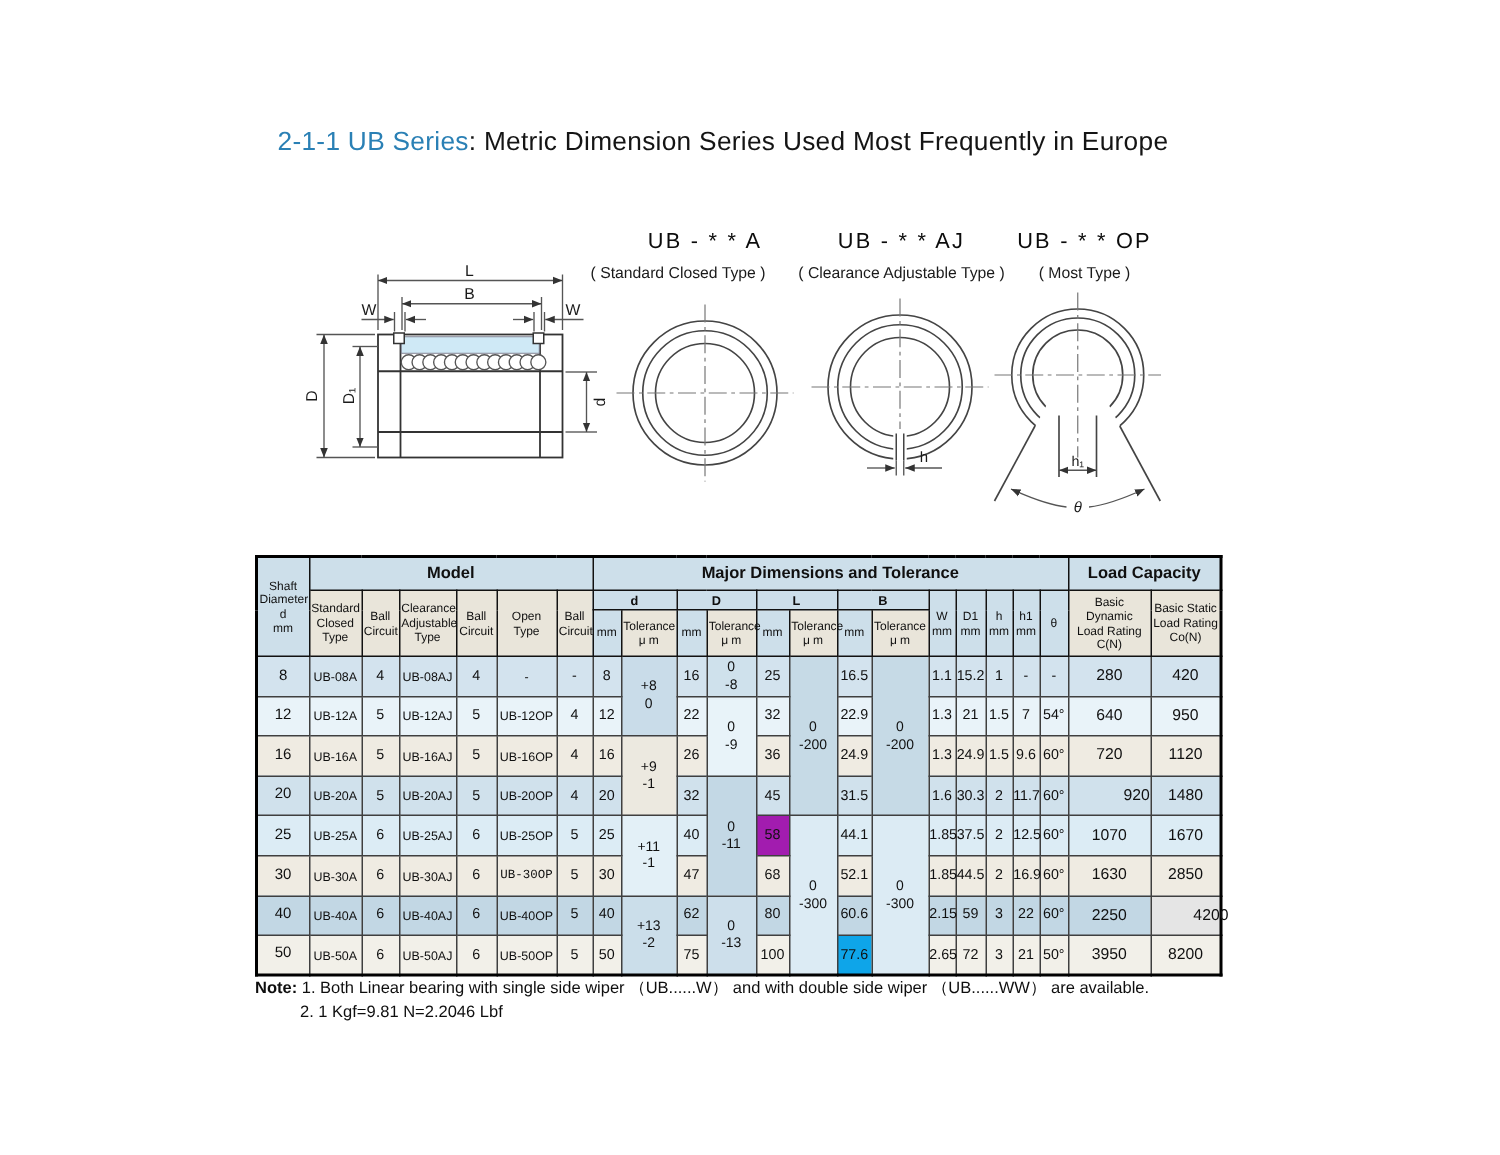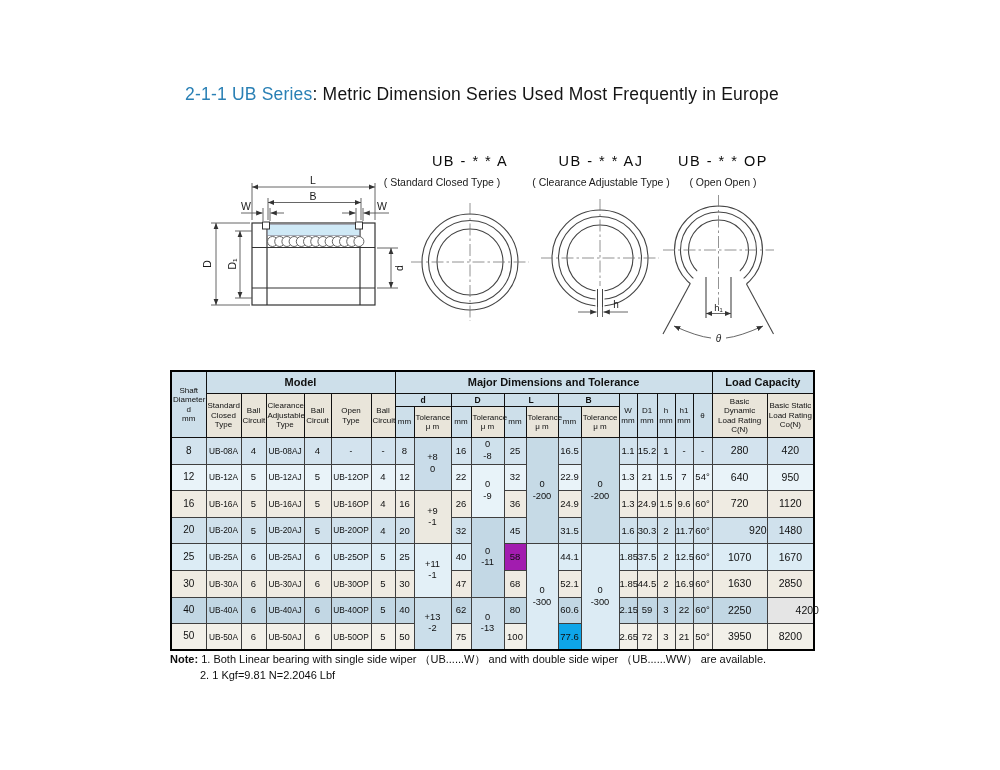--- a/index.html
+++ b/index.html
@@ -47,23 +47,23 @@
 </head>
 <body>
 
 <div class="abs page-title">
   <span class="series">2-1-1 UB Series</span><span class="rest">: Metric Dimension Series Used Most Frequently in Europe</span>
 </div>
 
 <div class="type-label" style="left:470px;top:153px;">UB - * * A</div>
 <div class="type-label" style="left:601px;top:153px;">UB - * * AJ</div>
 <div class="type-label" style="left:723px;top:153px;">UB - * * OP</div>
-<div class="type-name" style="left:442px;top:176px;">( Standard Closed Type )</div>
+<div class="type-name" style="left:452px;top:176px;">( Standard Closed Type )</div>
 <div class="type-name" style="left:601px;top:176px;">( Clearance Adjustable Type )</div>
-<div class="type-name" style="left:723px;top:176px;">( Open Open )</div>
+<div class="type-name" style="left:723px;top:176px;">( Most Type )</div>
 
 <svg class="abs" style="left:0;top:0;" width="1000" height="360" viewBox="0 0 1000 360">
   <defs>
     <marker id="arw" viewBox="0 0 8 8" refX="7.5" refY="4" markerWidth="7.5" markerHeight="7.5" orient="auto-start-reverse">
       <path d="M0,1 L7.5,4 L0,7 z" fill="#333"></path>
     </marker>
   </defs>
 
   <g stroke-linecap="butt">
 
@@ -393,21 +393,21 @@
           <td style="background: rgb(220, 236, 245);">60°</td>
           <td class="ld" style="background: rgb(220, 236, 245);">1070</td>
           <td class="ld" style="background: rgb(220, 236, 245);">1670</td>
         </tr>
         <tr>
           <td class="sh" style="background: rgb(239, 235, 226);">30</td>
           <td class="m" style="background: rgb(239, 235, 226);">UB-30A</td>
           <td style="background: rgb(239, 235, 226);">6</td>
           <td class="m" style="background: rgb(239, 235, 226);">UB-30AJ</td>
           <td style="background: rgb(239, 235, 226);">6</td>
-          <td class="m" style="background: rgb(239, 235, 226);">UB-30OP</td>
+          <td class="m" style="background: rgb(239, 235, 226); font-family: Liberation Mono, monospace;">UB-30OP</td>
           <td style="background: rgb(239, 235, 226);">5</td>
           <td style="background: rgb(239, 235, 226);">30</td>
           <td style="background: rgb(239, 235, 226);">47</td>
           <td style="background: rgb(239, 235, 226);">68</td>
           <td style="background: rgb(239, 235, 226);">52.1</td>
           <td style="background: rgb(239, 235, 226);">1.85</td>
           <td style="background: rgb(239, 235, 226);">44.5</td>
           <td style="background: rgb(239, 235, 226);">2</td>
           <td style="background: rgb(239, 235, 226);">16.9</td>
           <td style="background: rgb(239, 235, 226);">60°</td>

